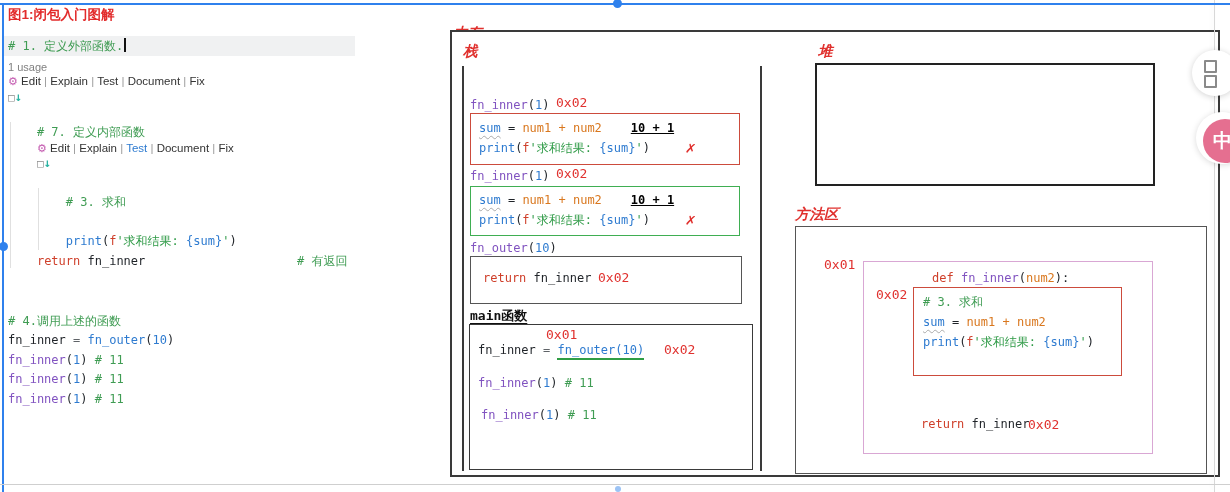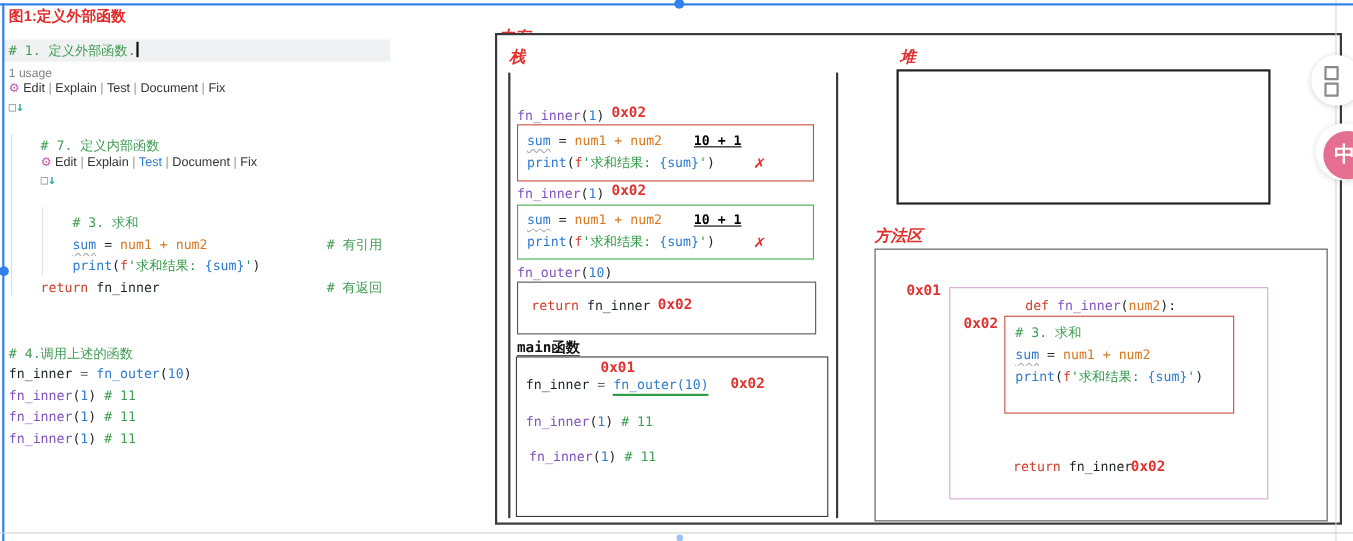--- a/index.html
+++ b/index.html
@@ -32,21 +32,21 @@
   .ed-line{position:absolute;left:8px;white-space:pre;line-height:18px;}
   .ed-title{font-family:"Liberation Sans",sans-serif;font-weight:bold;font-size:13.5px;color:#e22b2b;}
   .cur-line{position:absolute;left:3px;top:36px;width:352px;height:20px;background:#f0f1f2;}
   .cursor{display:inline-block;width:1.5px;height:14px;background:#111;vertical-align:-2px;margin-left:1px;}
   .usage{font-size:11px;color:#808080;}
   .act{font-size:11.5px;color:#333;}
   .indent-guide{position:absolute;width:1px;background:#e0e0e0;}
   
   .rlabel{font-family:"Liberation Serif",serif;font-style:italic;font-weight:bold;font-size:14.5px;color:#e0312e;}
   .box{position:absolute;background:#fff;}
-  .addr{font-weight:bold;font-size:13px;color:#e0312e;white-space:pre;}
+  .addr{font-weight:normal;font-size:13px;color:#e0312e;white-space:pre;}
   .xmark{font-size:16px;font-weight:bold;color:#e0312e;transform:rotate(8deg);}
   .dline{position:absolute;white-space:pre;line-height:18px;}
   .main-label{font-weight:bold;font-size:13px;color:#111;text-decoration:underline;text-underline-offset:3px;}
   
   .sel-line-top{position:absolute;left:0;top:3px;width:1230px;height:2px;background:#2f81ed;}
   .sel-line-left{position:absolute;left:2px;top:3px;width:2px;height:489px;background:#2f81ed;}
   .sel-handle{position:absolute;width:9px;height:9px;border-radius:50%;background:#2f81ed;}
   .edge-right{position:absolute;left:1214px;top:0;width:1px;height:492px;background:#d8d8d8;box-shadow:-2px 0 4px rgba(0,0,0,0.05);}
   .edge-bottom{position:absolute;left:0;top:484px;width:1230px;height:1px;background:#cfcfcf;}
   .dot-bottom{position:absolute;left:615px;top:486px;width:6px;height:6px;border-radius:50%;background:#9cc3f5;}
@@ -59,34 +59,33 @@
   .float-pink{position:absolute;left:1203px;top:119px;width:44px;height:44px;border-radius:50%;
               background:#e56f90;color:#fff;font-family:"Liberation Sans",sans-serif;font-weight:bold;
               font-size:19px;line-height:44px;text-align:left;padding-left:10px;box-sizing:border-box;}
 </style>
 </head>
 <body>
 
 <div id="canvas">
 
   <div class="abs" style="left:0;top:0;width:360px;height:492px;">
-    <div class="ed-line ed-title" style="top:6px;">图1:定义外部函数</div>
+    <div class="ed-line ed-title" style="top:6px;">图1:闭包入门图解</div>
 
     <div class="cur-line"></div>
     <div class="ed-line mono" style="top:37px;"><span><span class="tk-com"># 1. 定义外部函数.</span></span><span class="cursor"></span></div>
 
     <div class="ed-line usage sans" style="top:58px;">1 usage</div>
     <div class="ed-line act sans" style="top:72px;"><span class="tk-ai">⚙</span><span class="tk-d"> </span><span class="tk-a">Edit</span><span class="tk-sep"> | </span><span class="tk-a">Explain</span><span class="tk-sep"> | </span><span class="tk-a">Test</span><span class="tk-sep"> | </span><span class="tk-a">Document</span><span class="tk-sep"> | </span><span class="tk-a">Fix</span></div>
     <div class="ed-line mono" style="top:88px;"><span class="tk-gicon">□</span><span class="tk-ticon">↓</span></div>
 
     <div class="ed-line mono" style="top:123px;"><span class="tk-com">    # 7. 定义内部函数</span></div>
     <div class="ed-line act sans" style="top:139px;left:37px;"><span class="tk-ai">⚙</span><span class="tk-d"> </span><span class="tk-a">Edit</span><span class="tk-sep"> | </span><span class="tk-a">Explain</span><span class="tk-sep"> | </span><span class="tk-ab">Test</span><span class="tk-sep"> | </span><span class="tk-a">Document</span><span class="tk-sep"> | </span><span class="tk-a">Fix</span></div>
     <div class="ed-line mono" style="top:154px;left:37px;"><span class="tk-gicon">□</span><span class="tk-ticon">↓</span></div>
     <div class="ed-line mono" style="top:193px;"><span class="tk-com">        # 3. 求和</span></div>
-    <div class="ed-line mono" style="top:213px;"><span class="tk-d">        </span><span class="tk-b tk-sq">sum</span><span class="tk-d"> = </span><span class="tk-par">num1 + num2</span><span class="tk-d">               </span><span class="tk-com"># 有引用</span></div>
     <div class="ed-line mono" style="top:232px;"><span class="tk-d">        </span><span class="tk-b">print</span><span class="tk-d">(</span><span class="tk-kw">f</span><span class="tk-str">'求和结果: </span><span class="tk-b">{sum}</span><span class="tk-str">'</span><span class="tk-d">)</span></div>
     <div class="ed-line mono" style="top:252px;"><span class="tk-d">    </span><span class="tk-kw">return </span><span class="tk-d">fn_inner</span><span class="tk-d">                     </span><span class="tk-com"># 有返回</span></div>
 
     <div class="ed-line mono" style="top:312px;"><span class="tk-com"># 4.调用上述的函数</span></div>
     <div class="ed-line mono" style="top:331px;"><span class="tk-d">fn_inner</span><span class="tk-op"> = </span><span class="tk-b">fn_outer</span><span class="tk-d">(</span><span class="tk-num">10</span><span class="tk-d">)</span></div>
     <div class="ed-line mono" style="top:351px;"><span class="tk-fn">fn_inner</span><span class="tk-d">(</span><span class="tk-num">1</span><span class="tk-d">) </span><span class="tk-com"># 11</span></div>
     <div class="ed-line mono" style="top:370px;"><span class="tk-fn">fn_inner</span><span class="tk-d">(</span><span class="tk-num">1</span><span class="tk-d">) </span><span class="tk-com"># 11</span></div>
     <div class="ed-line mono" style="top:390px;"><span class="tk-fn">fn_inner</span><span class="tk-d">(</span><span class="tk-num">1</span><span class="tk-d">) </span><span class="tk-com"># 11</span></div>
 
     <div class="indent-guide" style="left:10px;top:122px;height:146px;"></div>

